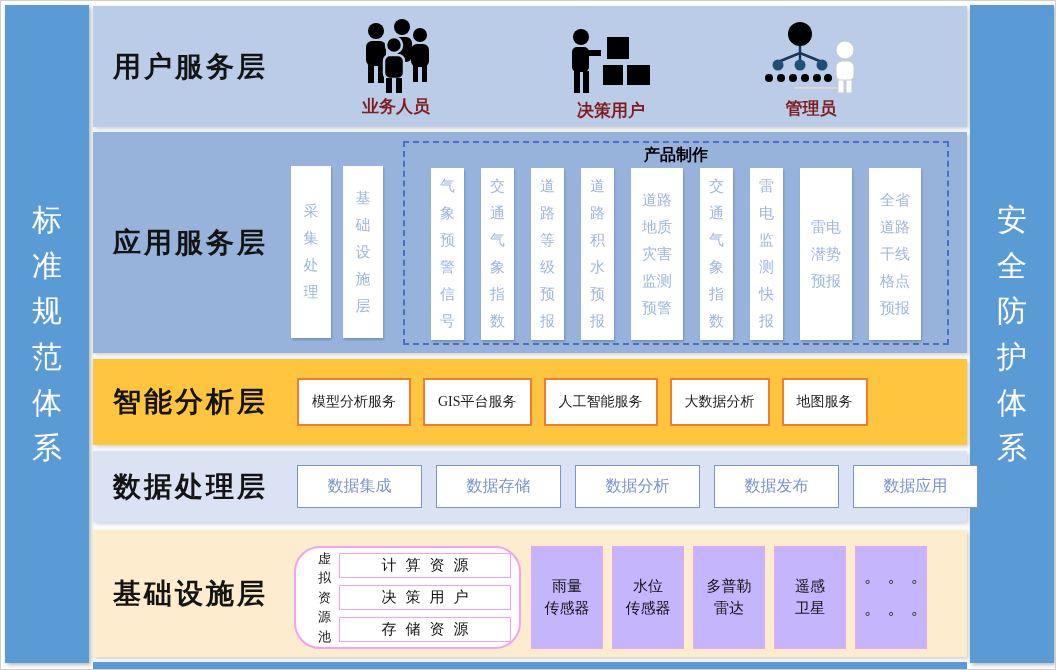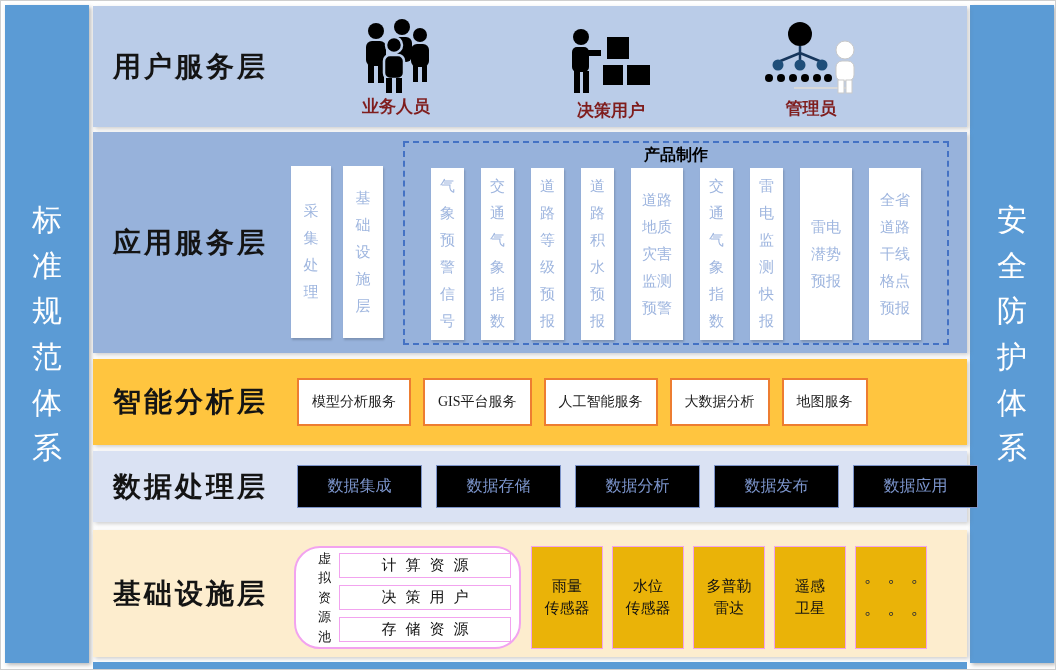--- a/index.html
+++ b/index.html
@@ -60,40 +60,40 @@
   
   .a-cards{position:absolute;left:204px;top:19px;display:flex;gap:12px;}
   .a-card{
     height:48px;background:#fff;border:2px solid #ED7D31;box-sizing:border-box;
     display:flex;align-items:center;justify-content:center;
     font-size:14px;color:#1d1d1d;padding:0 13px;white-space:nowrap;
   }
   
   .d-cards{position:absolute;left:204px;top:14px;display:flex;gap:14px;}
   .d-card{
-    width:125px;height:43px;background:#000000;border:1.5px solid #7C93C8;box-sizing:border-box;
+    width:125px;height:43px;background:#ffffff;border:1.5px solid #7C93C8;box-sizing:border-box;
     display:flex;align-items:center;justify-content:center;
     font-size:16px;color:#7B94CB;white-space:nowrap;
   }
   
   .pool{
     position:absolute;left:201px;top:16px;width:227px;height:103px;background:#fff;
     border:2px solid #F2A3EF;border-radius:26px;box-sizing:border-box;
     display:flex;align-items:center;padding-left:13px;
   }
   .pool-label{width:15px;font-size:13px;line-height:1.5;word-break:break-all;color:#111;text-align:center;margin-left:8px;}
   .pool-resources{display:flex;flex-direction:column;gap:7px;margin-left:7px;}
   .res-box{
     width:172px;height:25px;border:1.5px solid #F2A3EF;box-sizing:border-box;
     display:flex;align-items:center;justify-content:center;
     font-size:15px;color:#111;letter-spacing:9px;padding-left:9px;
   }
   .devices{position:absolute;left:438px;top:16px;display:flex;gap:9px;}
   .dev-card{
-    width:72px;height:103px;background:#eab308;border:1.5px solid #F2A3EF;box-sizing:border-box;
+    width:72px;height:103px;background:#c4b5fd;border:1.5px solid #F2A3EF;box-sizing:border-box;
     display:flex;align-items:center;justify-content:center;text-align:center;
     font-size:15px;line-height:1.45;color:#111;white-space:pre-line;
   }
   .more-card{font-size:13px;letter-spacing:6px;line-height:2.4;color:#333;padding-left:6px;}
 </style>
 </head>
 <body>
 
 <div id="stage">
 

